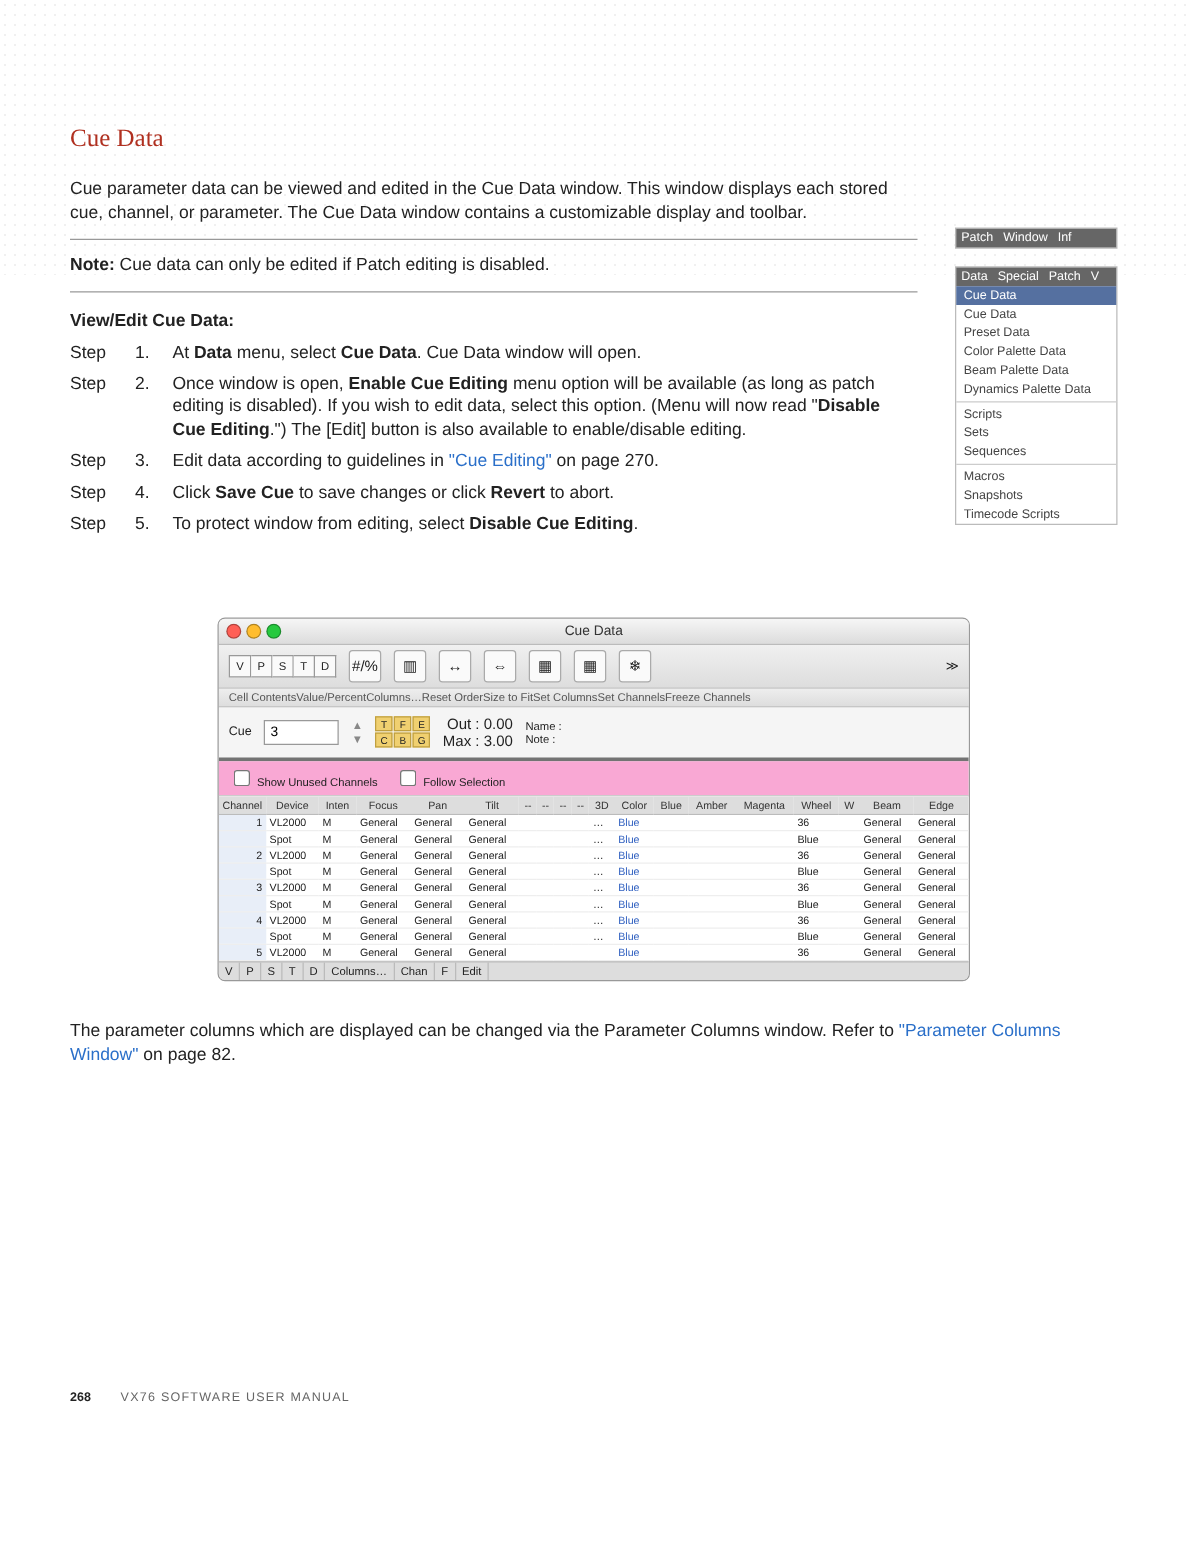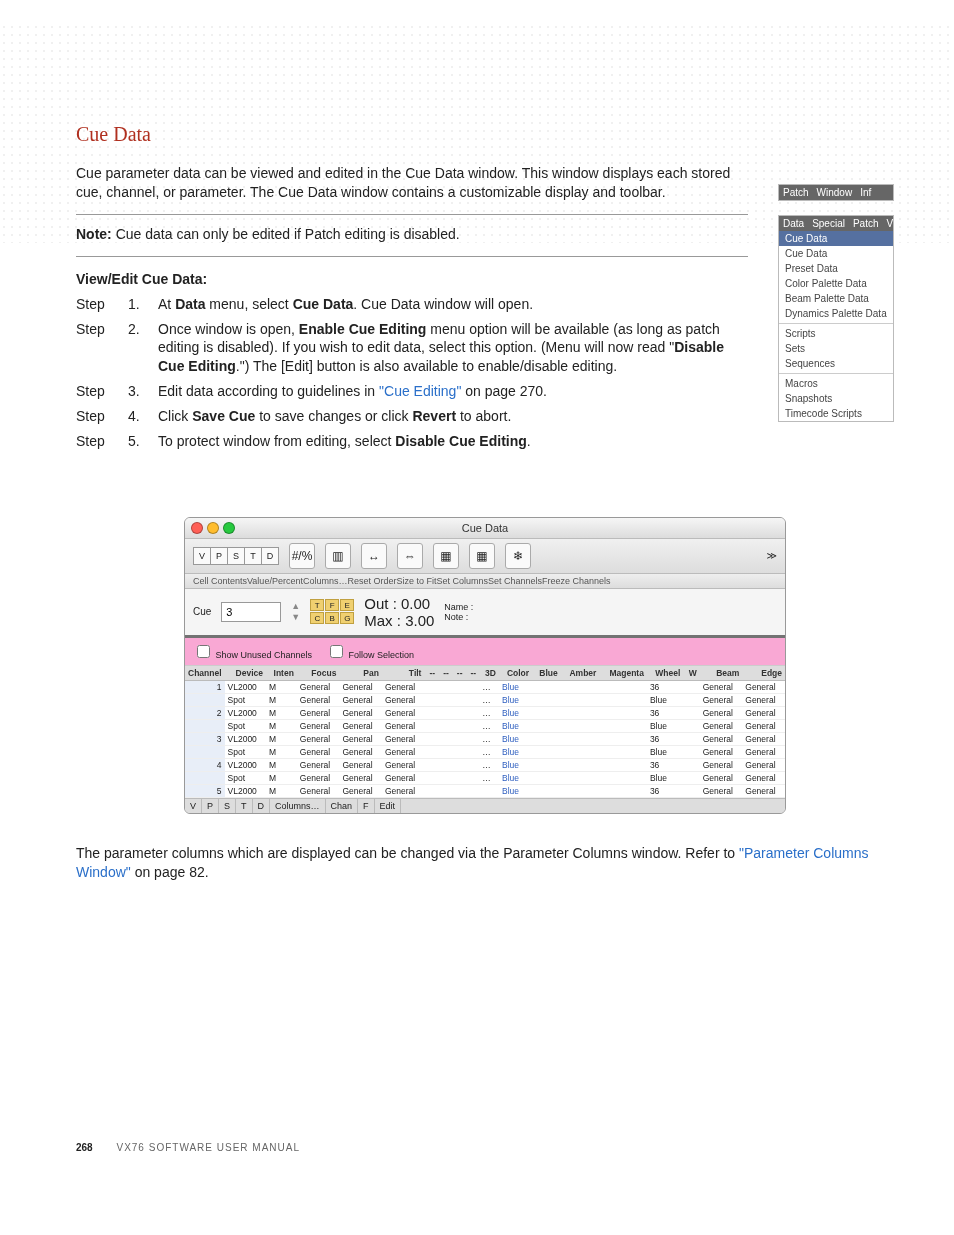--- a/index.html
+++ b/index.html
@@ -6,23 +6,22 @@
     margin: 0;
     padding: 0;
     font-family: Arial, Helvetica, sans-serif;
     font-size: 14px;
     color: #222;
     background: #fff;
     width: 954px;
   }
   .page {
     position: relative;
-    padding: 100px 60px 40px 76px;
+    padding: 100px 60px 40px 56px;
     box-sizing: border-box;
-    margin-top: 23px;
   }
   .bg-dots {
     position: absolute;
     top: 0; left: 0; right: 0;
     height: 220px;
     opacity: 0.15;
     background-image: radial-gradient(#999 1px, transparent 1px);
     background-size: 8px 8px;
     z-index: 0;
   }
@@ -30,24 +29,24 @@
   h2.section-title {
     color: #b03020;
     font-family: Georgia, 'Times New Roman', serif;
     font-weight: normal;
     font-size: 20px;
     margin: 0 0 18px 0;
   }
   .two-col {
     display: flex;
     gap: 30px;
-    align-items: center;
+    align-items: flex-end;
   }
   .left-col { flex: 1; }
-  .right-col { width: 116px; flex-shrink: 0; }
+  .right-col { width: 130px; flex-shrink: 0; }
   p { margin: 0 0 12px 0; line-height: 1.35; }
   hr.thin { border:0; border-top:1px solid #999; margin: 10px 0; }
   .bold { font-weight: bold; }
   .subhead { font-weight: bold; margin: 14px 0 8px 0; }
   .step-row { display: flex; gap: 10px; margin: 6px 0; line-height: 1.35; }
   .step-label { width: 42px; flex-shrink: 0; }
   .step-num { width: 20px; flex-shrink: 0; }
   .step-body { flex: 1; }
   .link { color: #2a6fc9; }
 
@@ -127,21 +126,21 @@
   .tfe-grid {
     display:grid; grid-template-columns: repeat(3,14px);
     grid-template-rows: repeat(2,12px); gap:1px; font-size:8px;
   }
   .tfe-grid span {
     background:#f0d070; border:1px solid #c0a040;
     display:flex; align-items:center; justify-content:center;
   }
   .check-row { display:flex; gap:14px; padding:4px 8px; font-size:9px; background:#f9a8d4; border-bottom:1px solid #ccc; }
   .table { width:100%; border-collapse:collapse; font-size:8.5px; background:#fff; }
-  .table th { background:#ddd; text-align:right; padding:2px 3px; border-bottom:1px solid #bbb; font-weight:bold; color:#333; white-space:nowrap; }
+  .table th { background:#ddd; text-align:center; padding:2px 3px; border-bottom:1px solid #bbb; font-weight:normal; color:#333; white-space:nowrap; }
   .table td { padding:1px 3px; border-bottom:1px solid #eee; white-space:nowrap; }
   .table td.ch { background:#e8eef8; text-align:right; width:20px; }
   .table td.blue { color:#3060c0; }
   .statusbar { display:flex; gap:0; border-top:1px solid #bbb; background:#ddd; font-size:9px; }
   .statusbar span { border-right:1px solid #bbb; padding:2px 5px; }
 
   .footer { margin-top: 260px; font-size: 10px; color:#666; letter-spacing:1px; }
   .footer .pg { color:#222; font-weight:bold; margin-right:20px; letter-spacing:0; }
 </style>
 </head>
@@ -274,21 +273,21 @@
           <span style="font-size:9px;color:#888;">▼</span>
         </div>
         <div class="tfe-grid" id="tfe">
             <span>T</span>
             <span>F</span>
             <span>E</span>
             <span>C</span>
             <span>B</span>
             <span>G</span>
           </div>
-        <div style="font-size:15px;">
+        <div style="font-size:12px;text-align:right;">
           <div><span>Out :</span> <span>0.00</span></div>
           <div><span>Max :</span> <span>3.00</span></div>
         </div>
         <div style="font-size:9px;">
           <div>Name :</div>
           <div>Note :</div>
         </div>
       </div>
 
       <div class="check-row">

